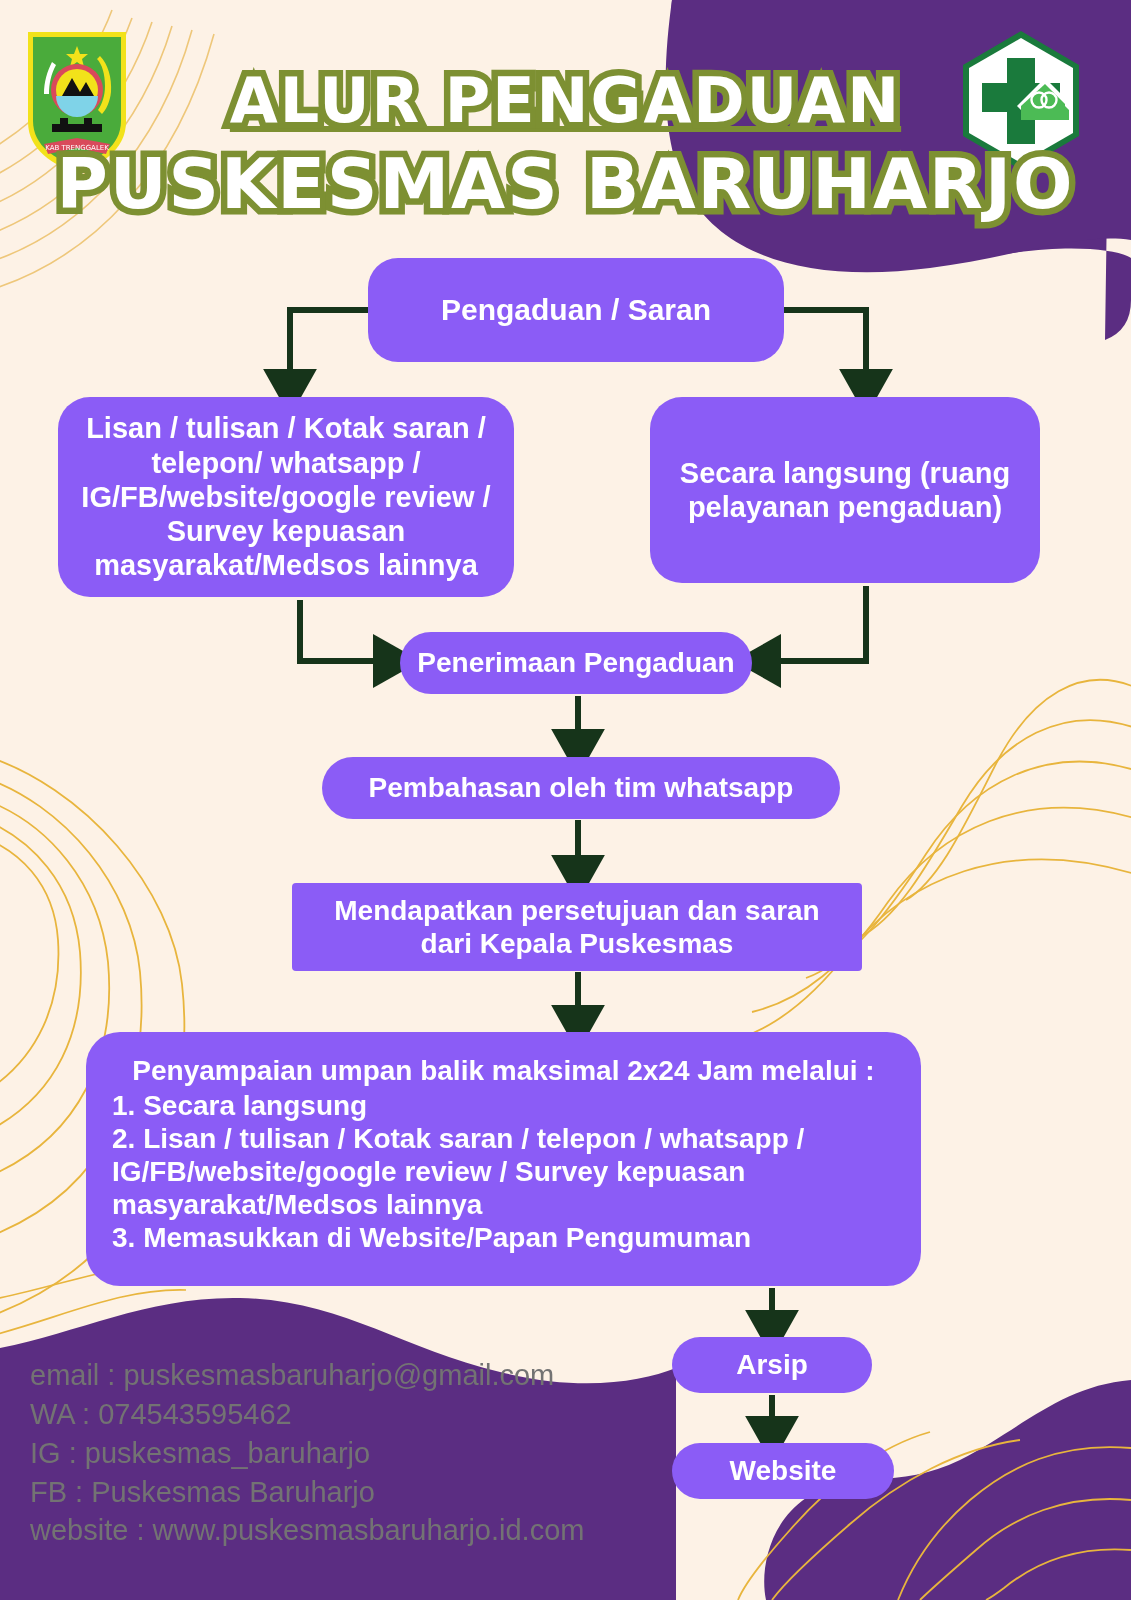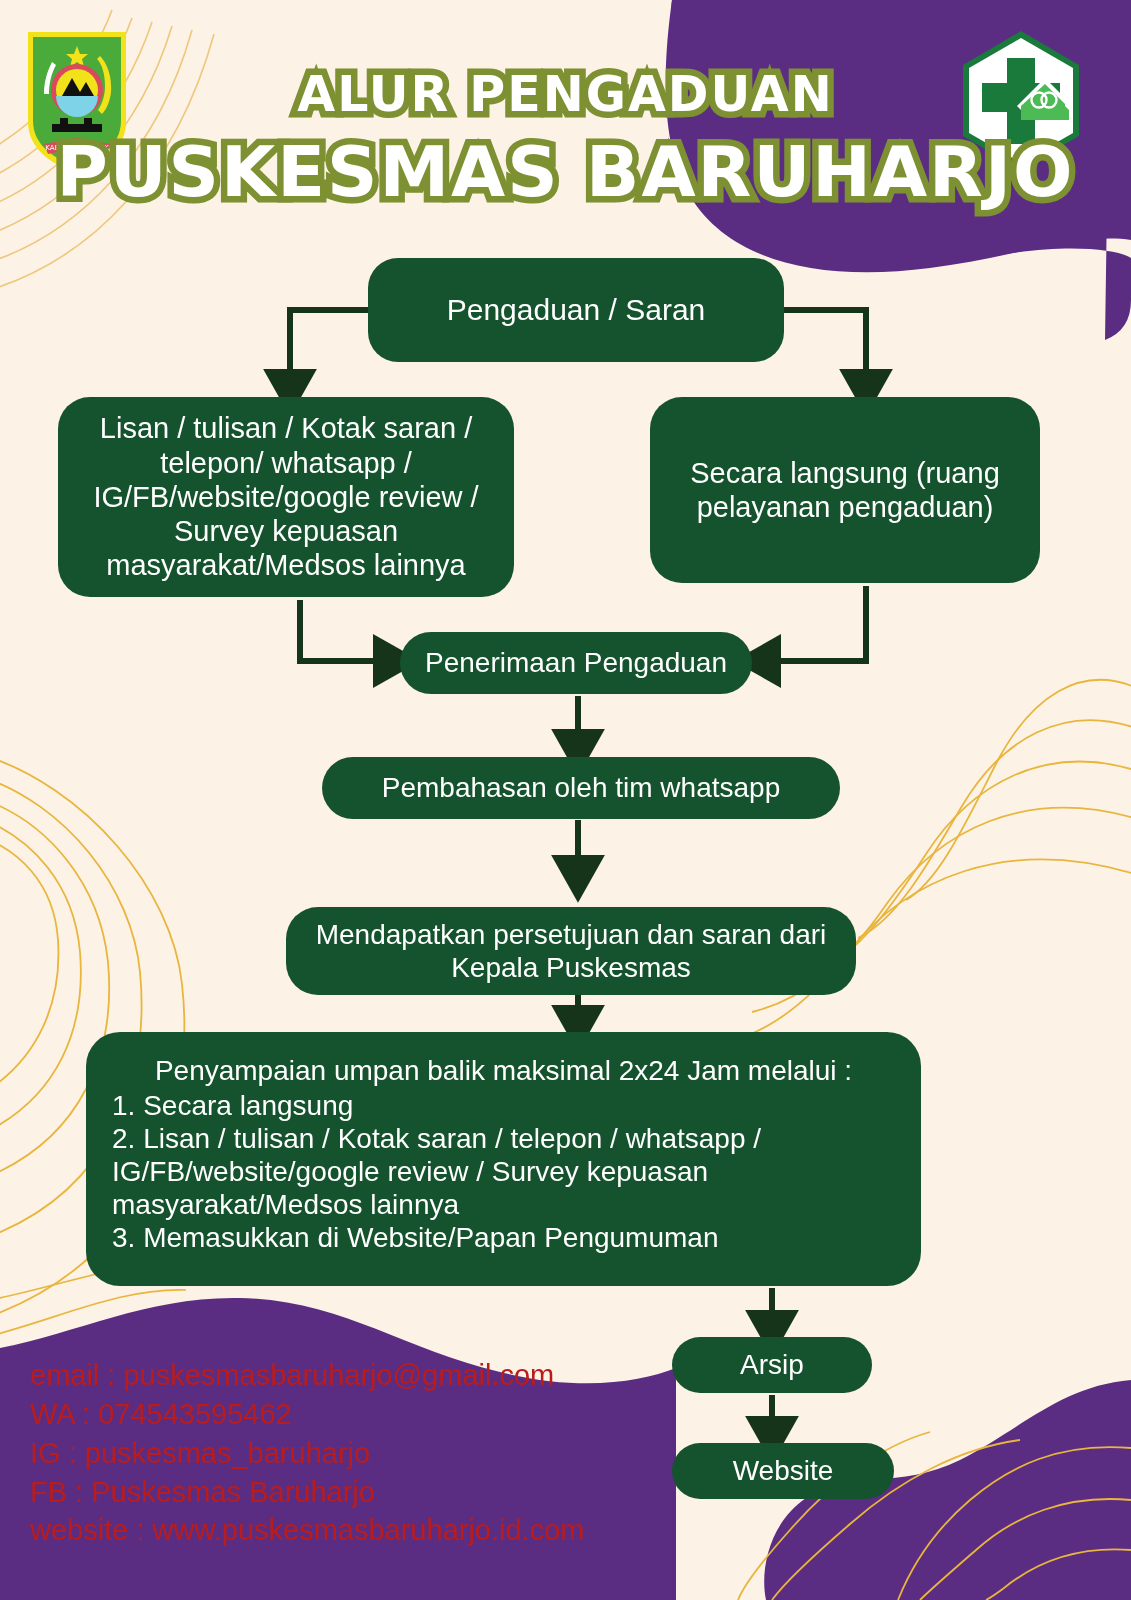--- a/index.html
+++ b/index.html
@@ -37,58 +37,58 @@
     font-family: "DejaVu Sans", sans-serif;
     font-weight: bold;
     color: #ffffff;
     letter-spacing: 2px;
     line-height: 0.95;
     -webkit-text-stroke: 13px #7d9032;
     paint-order: stroke fill;
     text-shadow: none;
   }
   .title-wrap { position: relative; }
-  #title1 { font-size: 49px; }
+  #title1 { font-size: 62px; text-decoration: underline; }
   #title2 { font-size: 70px; margin-top: 20px; }
 
   
   .node {
     position: absolute;
-    background: #14532d;
+    background: #8b5cf6;
     color: #ffffff;
     display: flex;
     align-items: center;
     justify-content: flex-start;
     text-align: center;
-    font-weight: 400;
+    font-weight: 700;
     line-height: 1.18;
     padding: 8px 14px;
     z-index: 4;
   }
   .node span { display: block; width: 100%; }
 
   #n-pengaduan   { left: 368px; top: 258px;  width: 416px; height: 104px; border-radius: 30px; font-size: 30px; }
   #n-lisan       { left: 58px;  top: 397px;  width: 456px; height: 200px; border-radius: 32px; font-size: 29px; }
   #n-langsung    { left: 650px; top: 397px;  width: 390px; height: 186px; border-radius: 32px; font-size: 29px; }
   #n-penerimaan  { left: 400px; top: 632px;  width: 352px; height: 62px;  border-radius: 31px; font-size: 28px; }
   #n-pembahasan  { left: 322px; top: 757px;  width: 518px; height: 62px;  border-radius: 31px; font-size: 28px; }
-  #n-persetujuan { left: 286px; top: 883px;  width: 570px; height: 88px;  border-radius: 32px; font-size: 28px; margin-top: 24px; }
+  #n-persetujuan { left: 292px; top: 883px;  width: 570px; height: 88px;  border-radius: 4px; font-size: 28px; }
   #n-umpan       { left: 86px;  top: 1032px; width: 835px; height: 254px; border-radius: 34px; font-size: 28px;
                    align-items: flex-start; padding: 22px 26px; }
   #n-arsip       { left: 672px; top: 1337px; width: 200px; height: 56px;  border-radius: 28px; font-size: 28px; }
   #n-selesai     { left: 672px; top: 1443px; width: 222px; height: 56px;  border-radius: 28px; font-size: 28px; }
 
   #n-umpan .umpan-inner { text-align: left; width: 100%; }
   #n-umpan .umpan-head { text-align: center; display: block; margin-bottom: 2px; }
   #n-umpan .umpan-li { display: block; }
 
   
   #contact {
     position: absolute; left: 30px; top: 1356px; width: 620px;
-    color: #b91c1c; font-size: 29px; line-height: 1.34; z-index: 5;
+    color: #737373; font-size: 29px; line-height: 1.34; z-index: 5;
   }
   #contact div { white-space: nowrap; }
 </style>
 </head>
 <body>
 
 <div id="poster">
 
   <svg id="svg-deco" viewBox="0 0 1131 1600">
 

